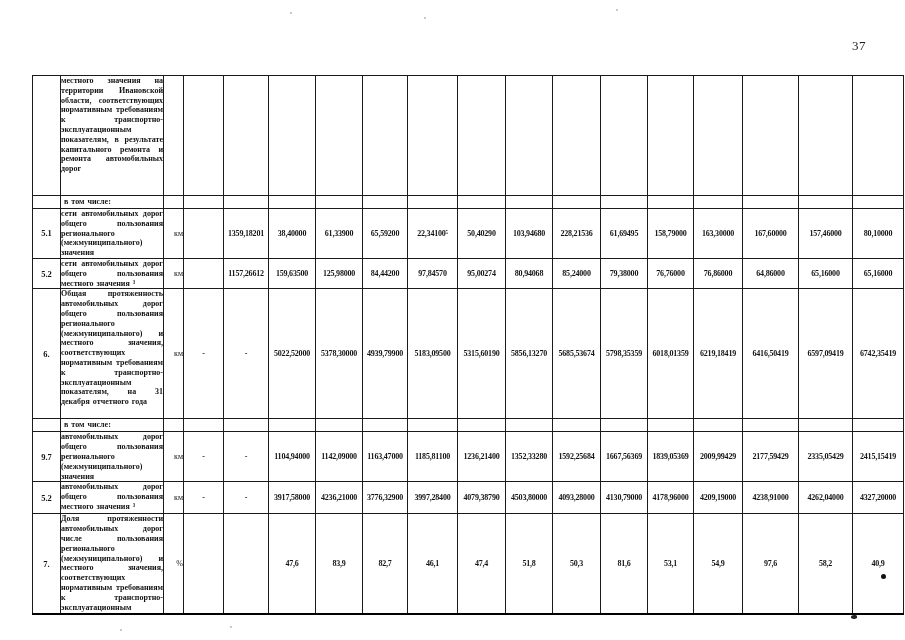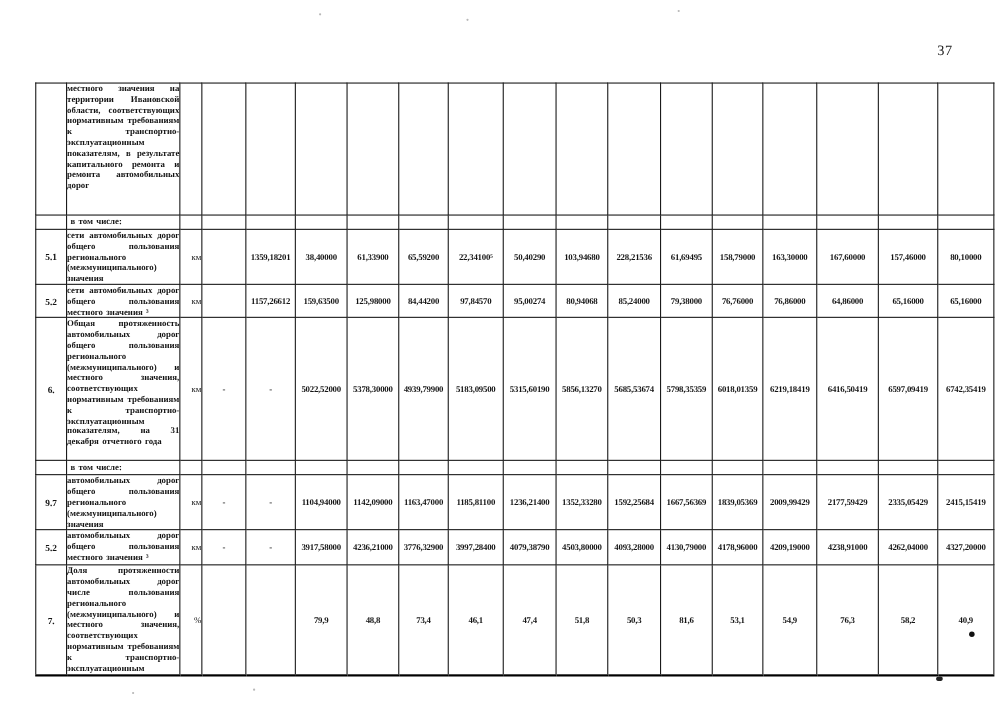--- a/index.html
+++ b/index.html
@@ -235,31 +235,31 @@
         <td class="val">4238,91000</td>
         <td class="val">4262,04000</td>
         <td class="val">4327,20000</td>
       </tr>
       <tr class="last-row" style="height: 100px;">
         <td class="num">7.</td>
         <td class="name">Доля протяженности автомобильных дорог числе пользования регионального (межмуниципального) и местного значения, соответствующих нормативным требованиям к транспортно-эксплуатационным</td>
         <td class="unit">%</td>
         <td class="val"></td>
         <td class="val"></td>
-        <td class="val">79,9</td>
-        <td class="val">48,8</td>
-        <td class="val">73,4</td>
+        <td class="val">47,6</td>
+        <td class="val">83,9</td>
+        <td class="val">82,7</td>
         <td class="val">46,1</td>
         <td class="val">47,4</td>
         <td class="val">51,8</td>
         <td class="val">50,3</td>
         <td class="val">81,6</td>
         <td class="val">53,1</td>
         <td class="val">54,9</td>
-        <td class="val">76,3</td>
+        <td class="val">97,6</td>
         <td class="val">58,2</td>
         <td class="val">40,9</td>
       </tr>
     </tbody>
 </table>
 
 <div class="artifact" style="left:881px;top:574px;width:5px;height:5px;"></div>
 <div class="artifact" style="left:851px;top:615px;width:6px;height:4px;border-radius:60% 40% 50% 50%;background:#222;"></div>
 <div class="artifact faint" style="left:290px;top:12px;width:2px;height:2px;"></div>
 <div class="artifact faint" style="left:424px;top:17px;width:2px;height:2px;"></div>

